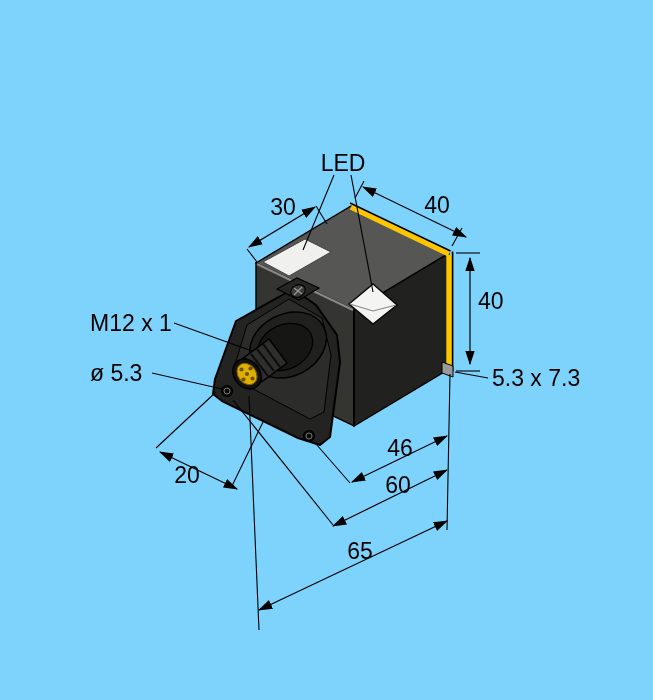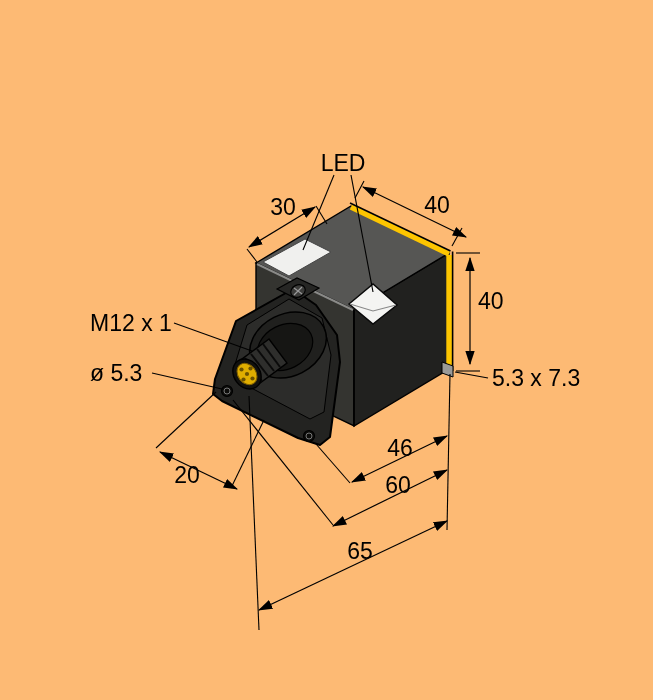--- a/index.html
+++ b/index.html
@@ -1,16 +1,16 @@
 <!DOCTYPE html>
 <html><head>
 <meta charset="utf-8">
 <style>
   html,body{margin:0;padding:0;background:#ffffff;}
-  .page{width:653px;height:700px;background:#fdba74;position:relative;overflow:hidden;}
+  .page{width:653px;height:700px;background:#7dd3fc;position:relative;overflow:hidden;}
   svg{display:block;}
   .dim-text{font-family:"Liberation Sans",sans-serif;font-size:23px;fill:#000000;}
   .thin{stroke:#000;stroke-width:1.1;fill:none;}
   .dim{stroke:#000;stroke-width:1.2;fill:none;}
 </style>
 </head>
 <body>
 
 <div class="page">
 <svg width="653" height="700" viewBox="0 0 653 700">

